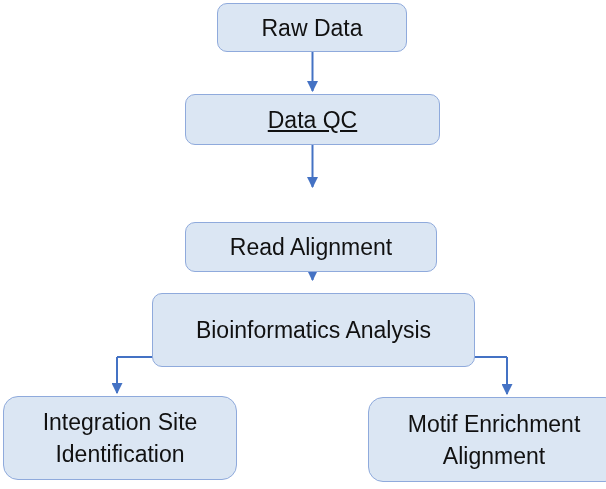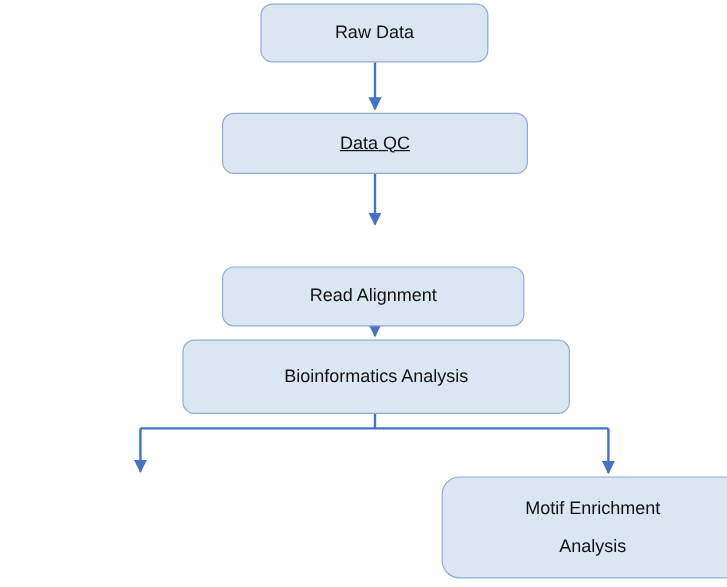--- a/index.html
+++ b/index.html
@@ -35,29 +35,29 @@
     position: absolute;
     box-sizing: border-box;
     background: var(--node-fill, #dbe6f3);
     border: 1.5px solid var(--node-border, #8faadc);
     display: flex;
     flex-direction: column;
     align-items: center;
     justify-content: center;
     text-align: center;
     color: var(--text, #111111);
-    font-size: 15px;
+    font-size: 23px;
     line-height: 32px;
   }
   .node.r10 { border-radius: 10px; }
   .node.r15 { border-radius: 15px; }
   #node-raw-data        { left: 217px; top: 3px;   width: 190px; height: 49px; }
   #node-data-qc         { left: 185px; top: 94px;  width: 255px; height: 51px; text-decoration: underline; }
   #node-read-alignment  { left: 185px; top: 190px; width: 252px; height: 50px; margin-top: 32px; }
-  #node-bioinformatics  { left: 152px; top: 283px; width: 323px; height: 62px; }
+  #node-bioinformatics  { left: 152px; top: 293px; width: 323px; height: 74px; }
   #node-integration     { left: 3px;   top: 396px; width: 234px; height: 84px; }
   #node-motif           { left: 368px; top: 397px; width: 252px; height: 85px; }
 </style>
 </head>
 <body>
 
 <div class="canvas">
 
   <svg class="connectors" viewBox="0 0 606 489" xmlns="http://www.w3.org/2000/svg">
     <defs>
@@ -83,19 +83,23 @@
   </div>
 
   <div class="node r10" id="node-read-alignment">
     <span>Read Alignment</span>
   </div>
 
   <div class="node r10" id="node-bioinformatics">
     <span>Bioinformatics Analysis</span>
   </div>
 
+  <div class="node r15" id="node-integration">
+    <span>Integration Site</span>
+    <span>Identification</span>
+  </div>
 
   <div class="node r15" id="node-motif">
     <span>Motif Enrichment</span>
-    <span>Analysis</span>
+    <span>Alignment</span>
   </div>
 
 </div>
 
 </body></html>

